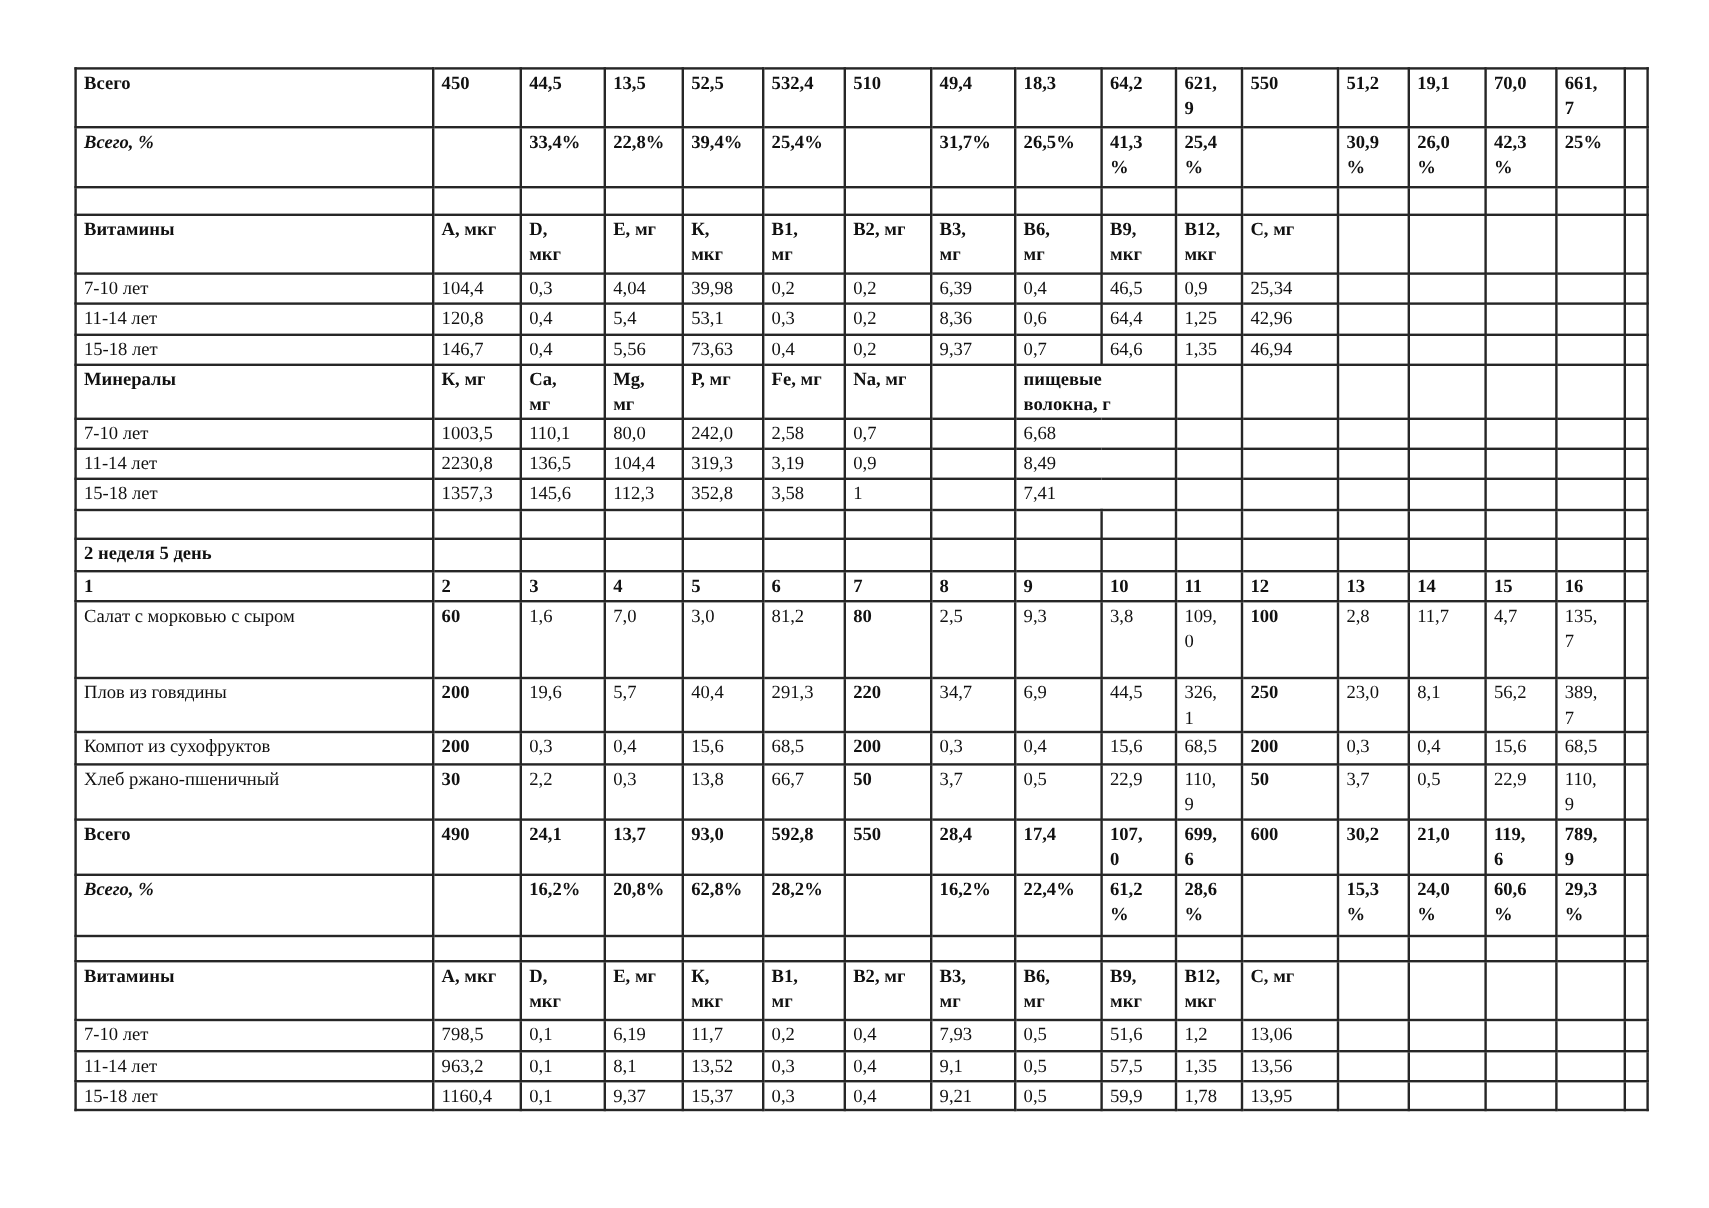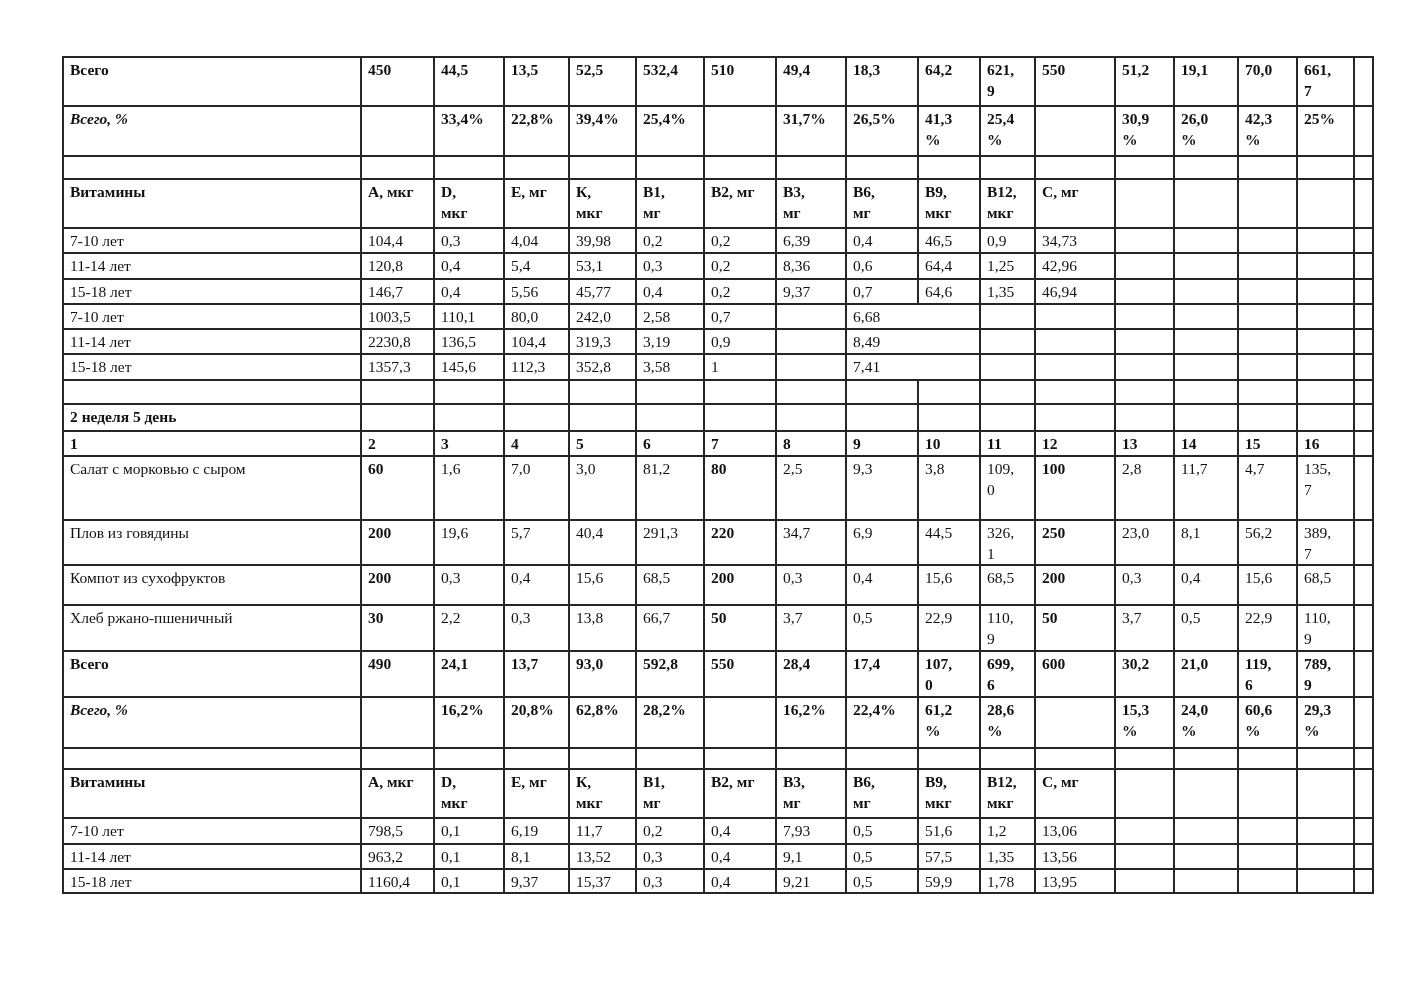--- a/index.html
+++ b/index.html
@@ -157,21 +157,21 @@
           <td>104,4</td>
           <td>0,3</td>
           <td>4,04</td>
           <td>39,98</td>
           <td>0,2</td>
           <td>0,2</td>
           <td>6,39</td>
           <td>0,4</td>
           <td>46,5</td>
           <td>0,9</td>
-          <td>34,73</td>
+          <td>25,34</td>
           <td></td>
           <td></td>
           <td></td>
           <td></td>
           <td></td>
         </tr>
         <tr style="height: 26px;">
           <td>11-14 лет</td>
           <td>120,8</td>
           <td>0,4</td>
@@ -188,33 +188,54 @@
           <td></td>
           <td></td>
           <td></td>
           <td></td>
         </tr>
         <tr style="height: 25px;">
           <td>15-18 лет</td>
           <td>146,7</td>
           <td>0,4</td>
           <td>5,56</td>
-          <td>45,77</td>
+          <td>73,63</td>
           <td>0,4</td>
           <td>0,2</td>
           <td>9,37</td>
           <td>0,7</td>
           <td>64,6</td>
           <td>1,35</td>
           <td>46,94</td>
           <td></td>
           <td></td>
           <td></td>
           <td></td>
           <td></td>
+        </tr>
+        <tr style="height: 45px;">
+          <td class="b">Минералы</td>
+          <td class="b">К, мг</td>
+          <td class="b">Ca,
+мг</td>
+          <td class="b">Mg,
+мг</td>
+          <td class="b">Р, мг</td>
+          <td class="b">Fe, мг</td>
+          <td class="b">Na, мг</td>
+          <td class="b"></td>
+          <td colspan="2" class="b">пищевые
+волокна, г</td>
+          <td class="b"></td>
+          <td class="b"></td>
+          <td class="b"></td>
+          <td class="b"></td>
+          <td class="b"></td>
+          <td class="b"></td>
+          <td class="b"></td>
         </tr>
         <tr style="height: 25px;">
           <td>7-10 лет</td>
           <td>1003,5</td>
           <td>110,1</td>
           <td>80,0</td>
           <td>242,0</td>
           <td>2,58</td>
           <td>0,7</td>
           <td></td>
@@ -355,21 +376,21 @@
           <td>326,
 1</td>
           <td class="b">250</td>
           <td>23,0</td>
           <td>8,1</td>
           <td>56,2</td>
           <td>389,
 7</td>
           <td></td>
         </tr>
-        <tr style="height: 40px;">
+        <tr style="height: 27px;">
           <td>Компот из сухофруктов</td>
           <td class="b">200</td>
           <td>0,3</td>
           <td>0,4</td>
           <td>15,6</td>
           <td>68,5</td>
           <td class="b">200</td>
           <td>0,3</td>
           <td>0,4</td>
           <td>15,6</td>

